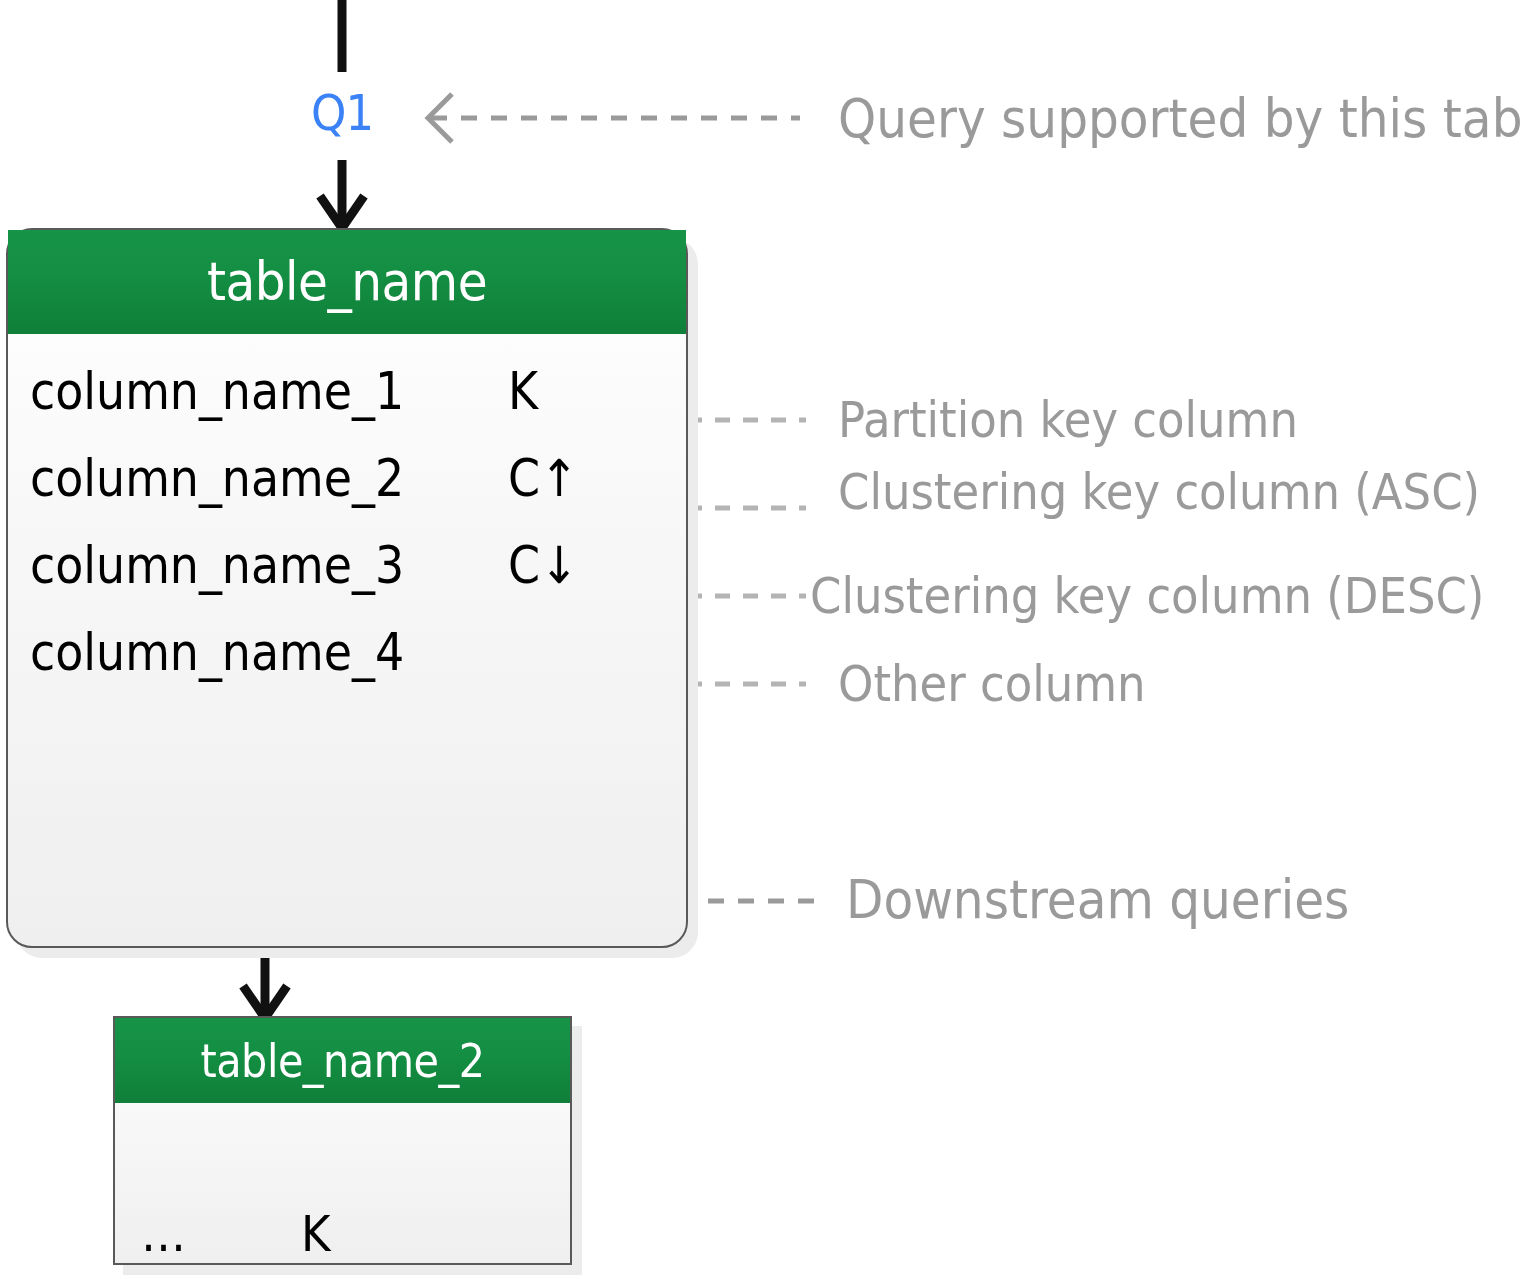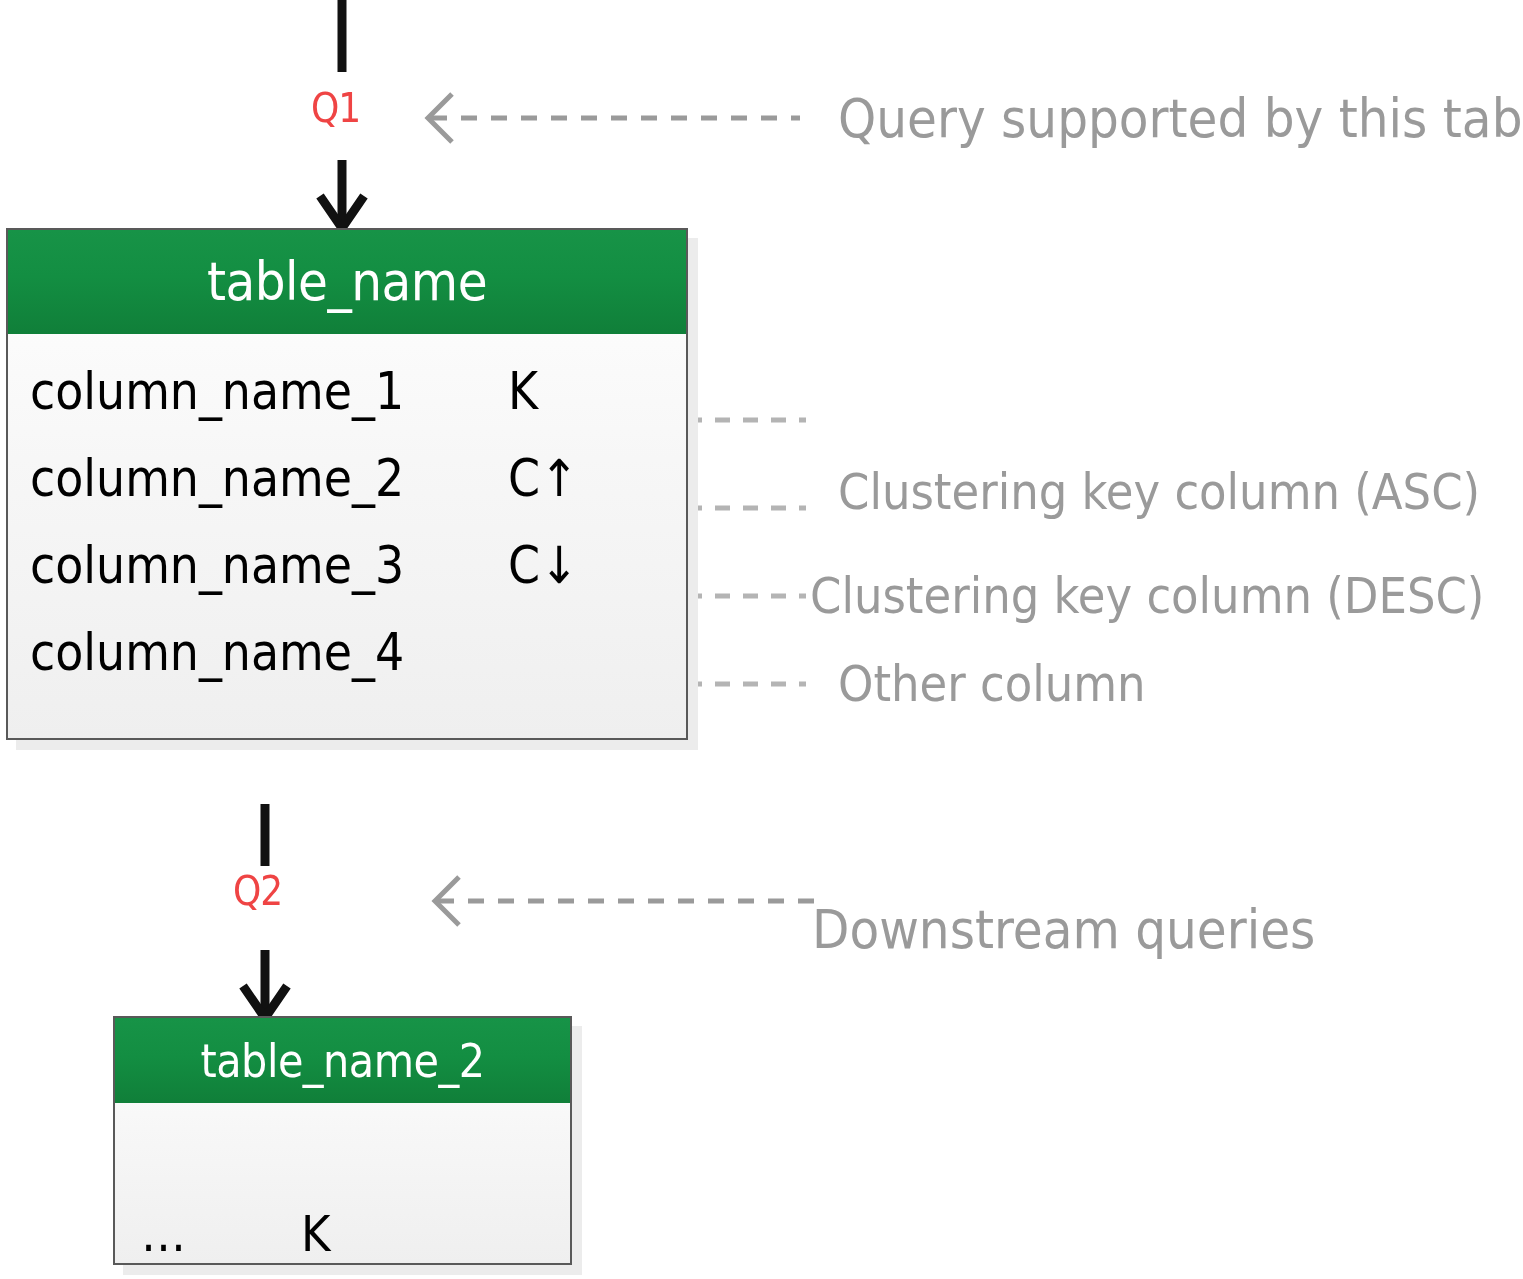--- a/index.html
+++ b/index.html
@@ -61,21 +61,22 @@
   .row .col-marker {
     display: inline-block;
     text-align: left;
   }
 
   
   #table-main {
     left: 6px;
     top: 228px;
     width: 682px;
-    height: 512px;
+    height: 720px;
+    border-radius: 26px;
   }
   #table-main .table-header {
     height: 104px;
     font-size: 54px;
     line-height: 1;
   }
   #table-main .table-body {
     height: 468px;
     padding-top: 14px;
   }
@@ -115,24 +116,24 @@
     position: absolute;
     left: 0; top: 0;
     width: 1523px;
     height: 1279px;
     pointer-events: none;
   }
 
   
   .q-label {
     position: absolute;
-    color: #ef4444;
-    font-family: "DejaVu Sans", sans-serif;
-    font-stretch: condensed;
-    font-size: 40px;
+    color: #3b82f6;
+    font-family: "DejaVu Sans", sans-serif;
+    font-stretch: condensed;
+    font-size: 50px;
     line-height: 1;
     letter-spacing: -1px;
     white-space: nowrap;
   }
 
   
   .annot {
     position: absolute;
     color: #9a9a9a;
     font-family: "DejaVu Sans", sans-serif;
@@ -229,22 +230,23 @@
     <div class="table-body">
       <div class="row">
         <span class="col-name">…</span>
         <span class="col-marker">K</span>
       </div>
     </div>
   </div>
 
   <div class="annot annot-big" style="left:838px; top:92px;">Query supported by this table</div>
 
+  <div class="annot annot-mid" style="left:838px; top:395px;">Partition key column</div>
 
   <div class="annot annot-mid" style="left:838px; top:467px;text-align:center;">Clustering key column (ASC)</div>
 
   <div class="annot annot-mid" style="left:810px; top:571px;">Clustering key column (DESC)</div>
 
   <div class="annot annot-mid" style="left:838px; top:659px;">Other column</div>
 
-  <div class="annot annot-big" style="left:812px; top:873px;margin-top:30px;">Downstream queries</div>
+  <div class="annot annot-big" style="left:846px; top:873px;">Downstream queries</div>
 
 </div>
 
 </body></html>

